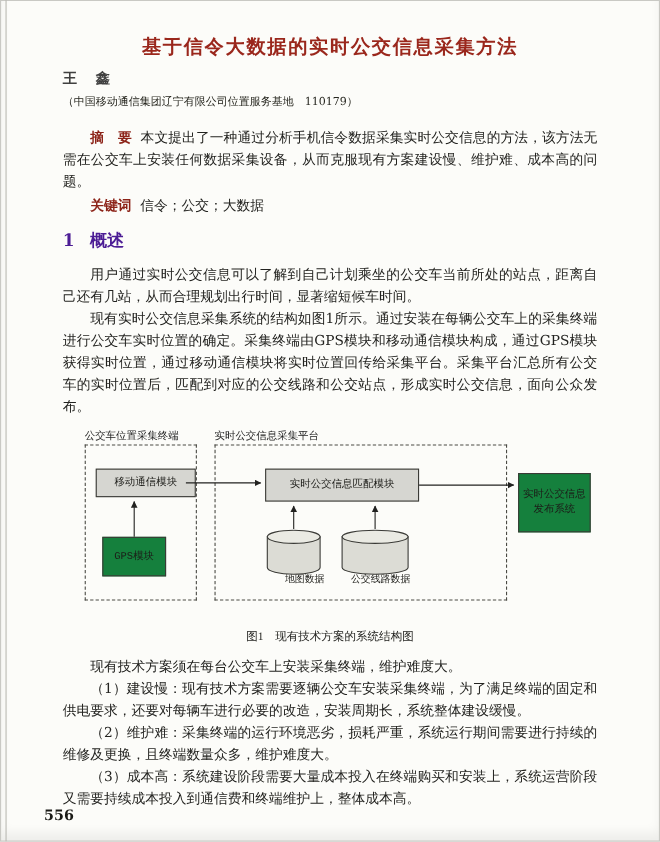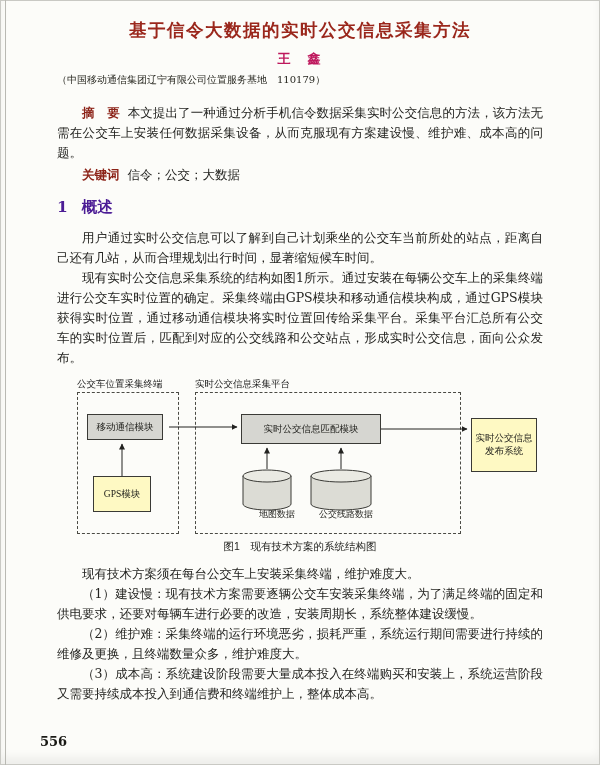--- a/index.html
+++ b/index.html
@@ -13,59 +13,59 @@
     position: relative;
     width: 600px; height: 765px;
     background: #fcfcf9;
     overflow: hidden;
     box-shadow: inset 0 0 0 1px #c9c9c4, inset 0 -8px 10px rgba(0,0,0,0.06);
   }
   .page::before {
     content: ""; position: absolute; left: 5px; top: 0; bottom: 0;
     width: 1px; background: #b9b9b3;
   }
-  .content { position: absolute; left: 57px; top: 18px; width: 486px; color: #232320; }
+  .content { position: absolute; left: 57px; top: 30px; width: 486px; color: #232320; }
 
   .title {
     margin: 0 0 8px; text-align: center;
     font-size: 17.5px; font-weight: bold; letter-spacing: 1.5px;
     color: #9a271c;
   }
-  .author { text-align: center; font-size: 13px; font-weight: bold; letter-spacing: 2px; margin-bottom: 5px; color: #be185d; }
+  .author { font-size: 13px; font-weight: bold; letter-spacing: 2px; margin-bottom: 5px; color: #404040; }
   .affiliation { font-size: 10px; font-weight: normal; margin-bottom: 16px; color: #26261f; }
 
   .abstract, .body-para {
     margin: 0; font-size: 12.5px; line-height: 20px;
     text-align: justify; text-indent: 2em;
   }
   .label { font-weight: bold; color: #8c2318; margin-right: 8px; }
   .keywords { margin: 2px 0 12px; font-size: 12.5px; line-height: 20px; text-indent: 2em; }
   .section-heading { margin: 8px 0 10px; font-size: 15.5px; font-weight: bold; color: #4c1d95; }
   .section-heading .num { margin-right: 14px; }
 
   
   .figure {
     position: relative; width: 476px; height: 162px;
     margin: 10px 0 0 14px;
-    font-family: Liberation Serif, serif;
+    font-family: Liberation Mono, monospace;
   }
   .fig-group-label { position: absolute; top: 0; font-size: 9.5px; color: #222; white-space: nowrap; }
   .dashed { position: absolute; border: 1px dashed #4a4a44; }
   .fbox {
     position: absolute; border: 1px solid #3a3a36;
     display: flex; align-items: center; justify-content: center;
     text-align: center; font-size: 9.5px; color: #1c1c18;
-    background: #fef9c3; padding: 2px; line-height: 1.35;
+    background: #15803d; padding: 2px; line-height: 1.35;
   }
   .fbox.gray { background: #d6d6d1; }
   .cyl-label { position: absolute; font-size: 9px; text-align: right; color: #1c1c18; }
   .fig-svg { position: absolute; left: 0; top: 0; width: 476px; height: 162px; pointer-events: none; }
   .figure-caption {
-    text-align: center; font-size: 10.5px; margin: 0 0 10px;
-    font-family: Liberation Sans, sans-serif; color: #1d1d1a;
+    text-align: center; font-size: 10.5px; margin: 20px 0 10px;
+    font-family: Liberation Serif, serif; color: #1d1d1a;
   }
 
   .page-number { position: absolute; left: 40px; bottom: 16px; font-size: 13px; font-weight: bold; color: #1a1a16; }
 </style>
 </head>
 <body>
 
 <div class="page">
   <div class="content">
 
@@ -82,21 +82,21 @@
     <p class="body-para">用户通过实时公交信息可以了解到自己计划乘坐的公交车当前所处的站点，距离自己还有几站，从而合理规划出行时间，显著缩短候车时间。</p>
     <p class="body-para">现有实时公交信息采集系统的结构如图1所示。通过安装在每辆公交车上的采集终端进行公交车实时位置的确定。采集终端由GPS模块和移动通信模块构成，通过GPS模块获得实时位置，通过移动通信模块将实时位置回传给采集平台。采集平台汇总所有公交车的实时位置后，匹配到对应的公交线路和公交站点，形成实时公交信息，面向公众发布。</p>
 
     <div class="figure">
       <div class="fig-group-label" style="left:6px;">公交车位置采集终端</div>
       <div class="fig-group-label" style="left:124px;">实时公交信息采集平台</div>
 
       <div class="dashed" style="left:6px;top:14px;width:102px;height:142px;"></div>
       <div class="dashed" style="left:124px;top:14px;width:266px;height:142px;"></div>
 
-      <div class="fbox gray" style="left:16px;top:36px;width:76px;height:26px;text-align:center;">移动通信模块</div>
+      <div class="fbox gray" style="left:16px;top:36px;width:91px;height:26px;text-align:center;">移动通信模块</div>
       <div class="fbox" style="left:22px;top:98px;width:58px;height:36px;">GPS模块</div>
       <div class="fbox gray" style="left:170px;top:36px;width:140px;height:30px;">实时公交信息匹配模块</div>
       <div class="fbox" style="left:400px;top:40px;width:66px;height:54px;">实时公交信息发布系统</div>
 
       <div class="cyl-label" style="left:168px;top:130px;width:56px;">地图数据</div>
       <div class="cyl-label" style="left:238px;top:130px;width:64px;">公交线路数据</div>
 
       <svg class="fig-svg" viewBox="0 0 476 162">
         <defs>
           <marker id="ah" markerWidth="8" markerHeight="8" refX="5.5" refY="3" orient="auto">

